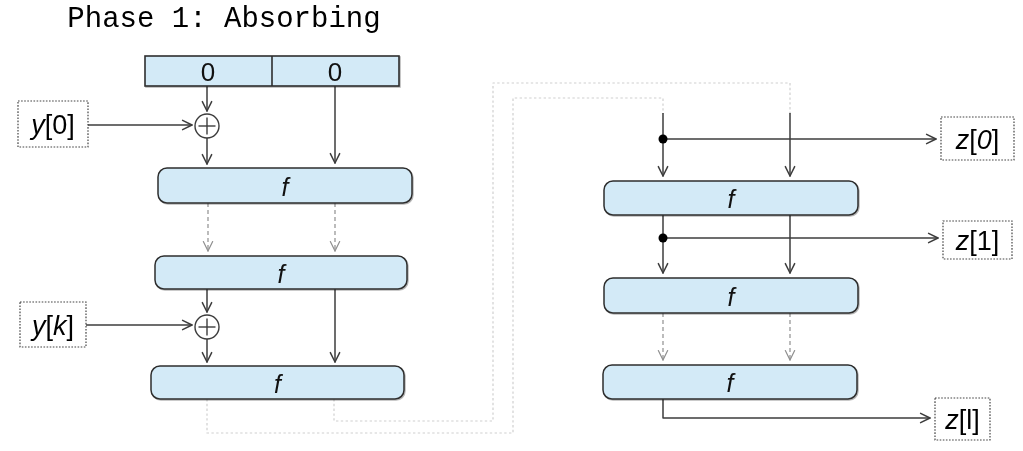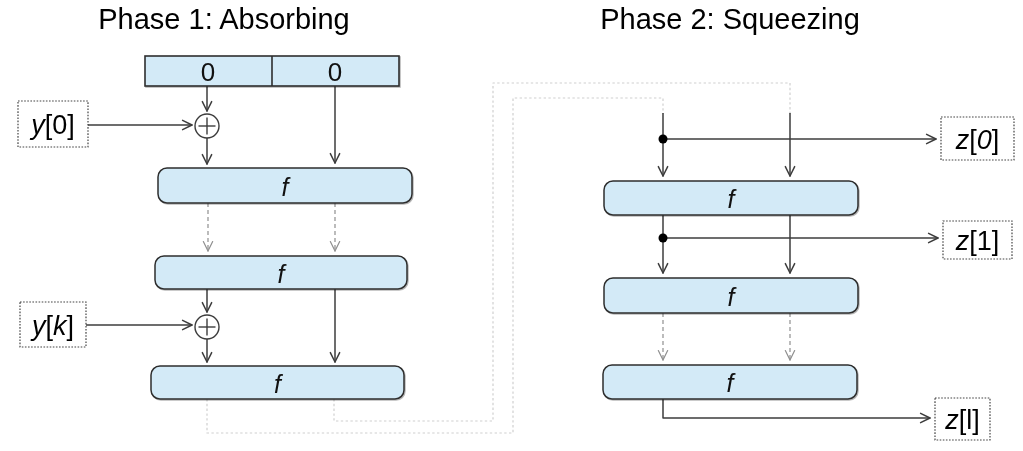--- a/index.html
+++ b/index.html
@@ -11,34 +11,33 @@
     overflow:hidden;
   }
   .stage svg{position:absolute;left:0;top:0;}
   .phase-title{
     position:absolute;top:3px;width:400px;
     text-align:center;
     font-size:29px;line-height:33px;
     color:#000000;
     white-space:nowrap;
   }
-  .phase-title.p1{left:24px;}
+  .phase-title.p1{left:24px;font-family:Liberation Mono, monospace;}
   .phase-title.p2{left:530px;}
   text{font-family:"Liberation Sans",sans-serif;}
   .f-label{font-style:italic;font-size:25px;fill:#111111;}
   .cell-label{font-size:26px;fill:#111111;}
   .io-label{font-size:27px;fill:#000000;}
   .io-label .it{font-style:italic;}
 </style>
 </head>
 <body>
 
 <div class="stage">
   <div class="phase-title p1">Phase 1: Absorbing</div>
-  <div class="phase-title p2">Phase 2: Squeezing</div>
   <svg width="1023" height="451" viewBox="0 0 1023 451">
       <g>
         <polyline points="207,86 207,111" fill="none" stroke="#3d3d3d" stroke-width="1.5" stroke-linejoin="round"></polyline>
         <line x1="207" y1="111" x2="202.33854487686204" y2="101.59144877598199" stroke="#3d3d3d" stroke-width="1.5" stroke-linecap="round"></line>
         <line x1="207" y1="111" x2="211.66145512313796" y2="101.59144877598199" stroke="#3d3d3d" stroke-width="1.5" stroke-linecap="round"></line>
       </g>
       <g>
         <polyline points="88,125 192,125" fill="none" stroke="#3d3d3d" stroke-width="1.5" stroke-linejoin="round"></polyline>
         <line x1="192" y1="125" x2="182.59144877598197" y2="129.66145512313796" stroke="#3d3d3d" stroke-width="1.5" stroke-linecap="round"></line>
         <line x1="192" y1="125" x2="182.59144877598197" y2="120.33854487686204" stroke="#3d3d3d" stroke-width="1.5" stroke-linecap="round"></line>

